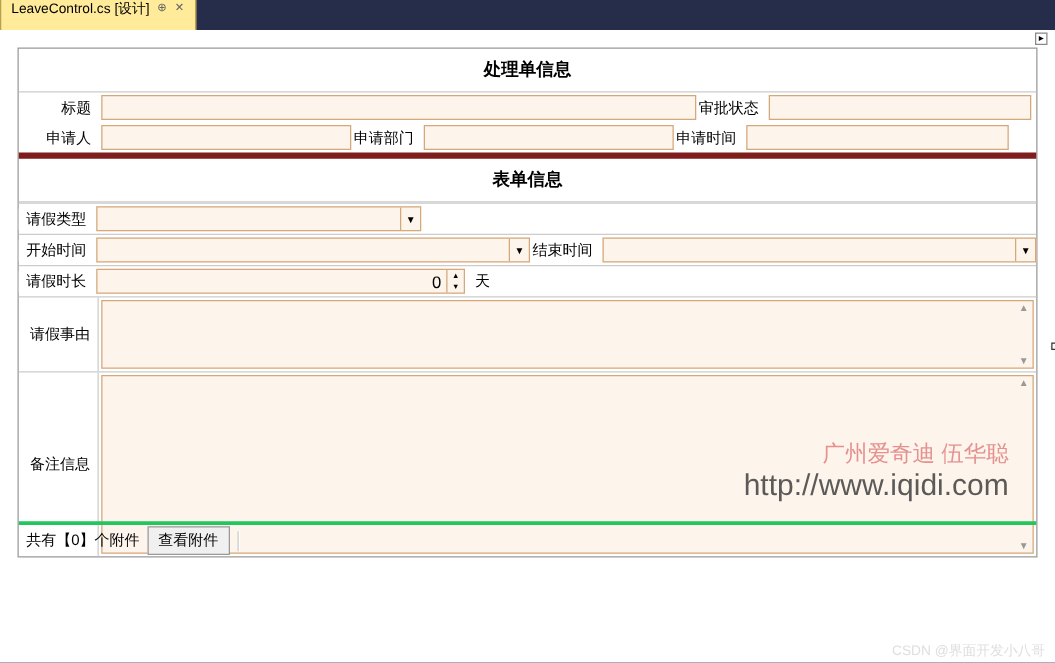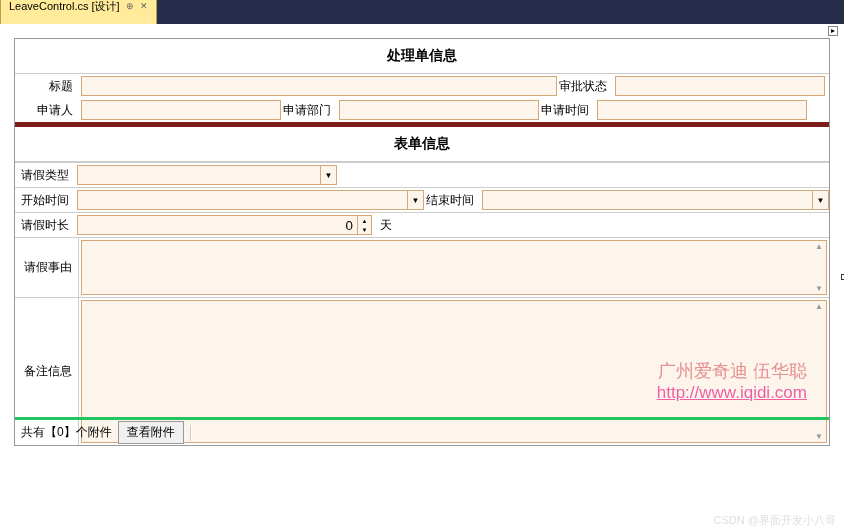--- a/index.html
+++ b/index.html
@@ -214,21 +214,21 @@
       border-right: 1px solid #fff;
     }
     .watermark {
       position: absolute;
       right: 22px;
       bottom: 42px;
       text-align: right;
       pointer-events: none;
     }
     .wm-name { color: #e08080; font-size: 18px; opacity: 0.85; }
-    .wm-url { color: #ec4899; font-size: 17px; opacity: 0.85; text-decoration: underline; }
+    .wm-url { color: #404040; font-size: 24px; opacity: 0.85; }
     .csdn {
       position: absolute;
       bottom: 2px;
       right: 8px;
       font-size: 11px;
       color: rgba(200,200,200,0.6);
     }
     .row-border { border-top: 1px solid #ccc; padding: 2px 0; }
     .unit { padding: 0 6px; }
     .side-handle {

